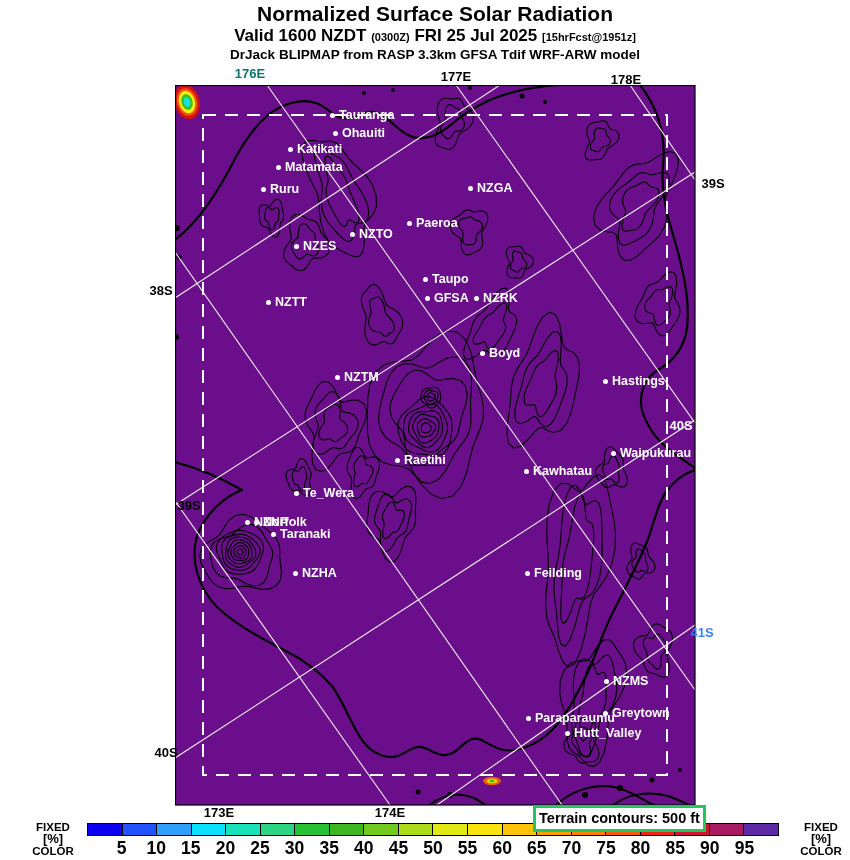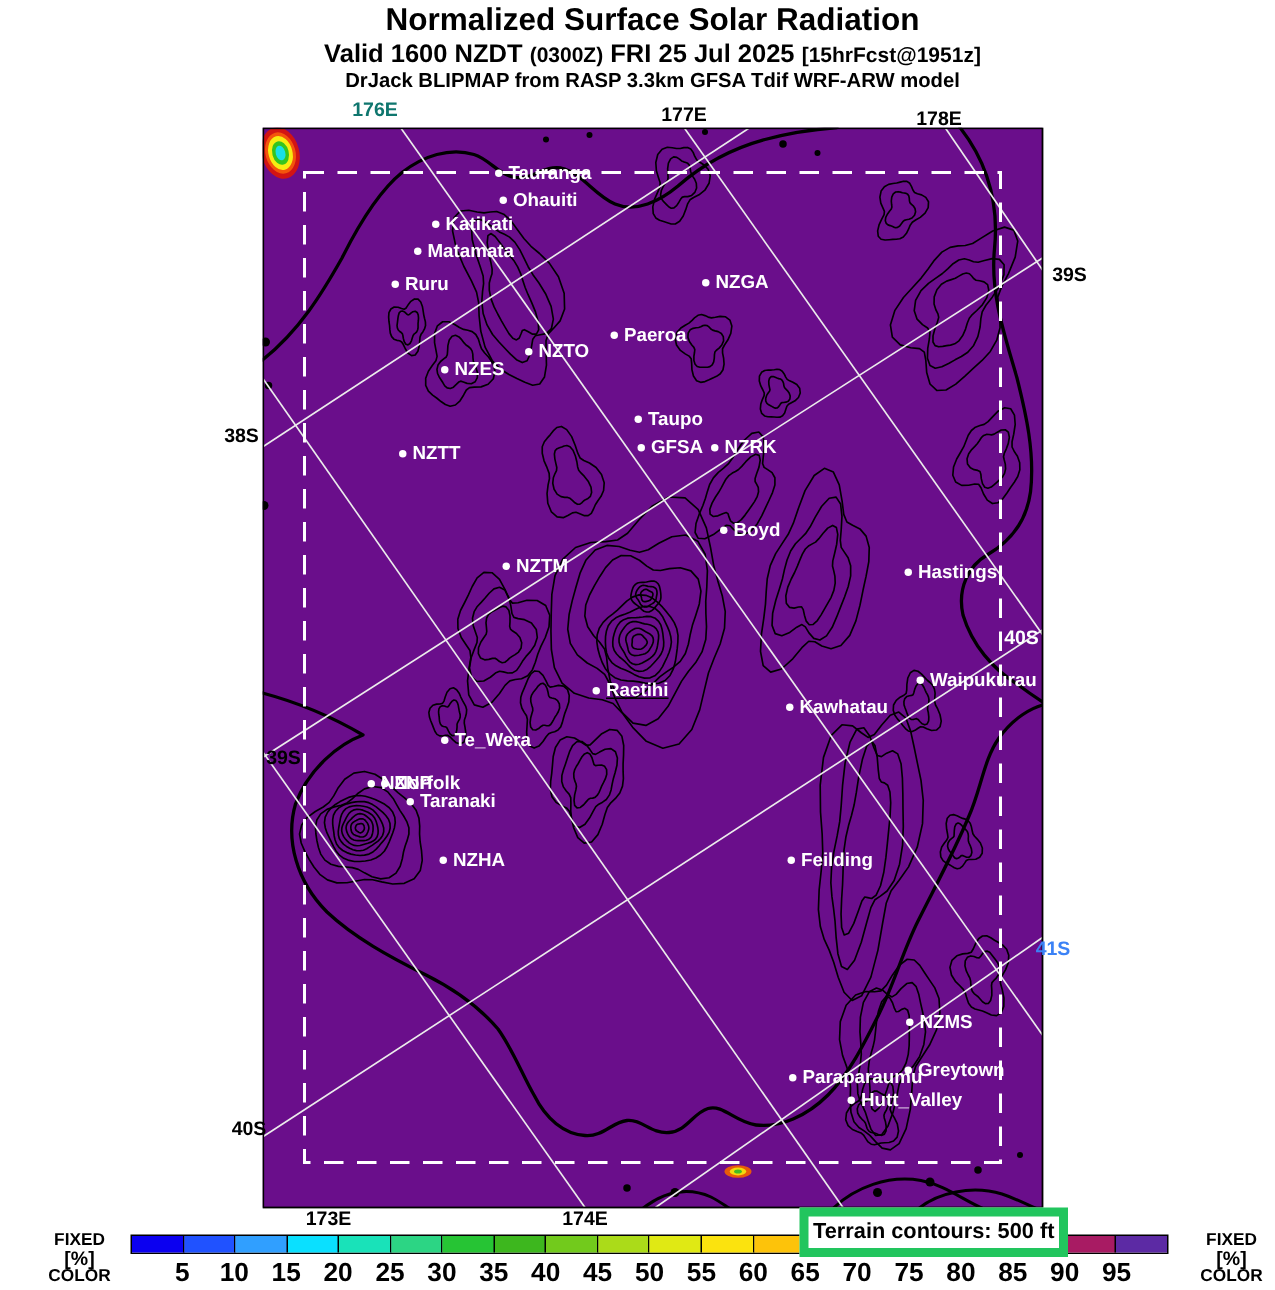--- a/index.html
+++ b/index.html
@@ -2,39 +2,39 @@
 <html><head>
 <meta charset="utf-8">
 <style>
   html,body{margin:0;padding:0;background:#fff;}
   #page{position:relative;width:850px;height:860px;background:#fff;
         font-family:"Liberation Sans",sans-serif;font-weight:bold;overflow:hidden;}
   
   #header{position:absolute;left:10px;top:2px;width:850px;text-align:center;color:#000;}
   #title{font-size:21px;line-height:24px;}
   #valid-line{font-size:17px;line-height:20px;}
-  #valid-line .small{font-size:14px;}
+  #valid-line .small{font-size:11px;}
   #model-line{font-size:13.5px;line-height:16px;}
   
   #map-svg{position:absolute;left:175px;top:85px;}
   .edge-label{position:absolute;transform:translate(-50%,-50%);font-size:13px;white-space:nowrap;z-index:6;}
   .station{position:absolute;transform:translate(-2px,-50%);display:flex;align-items:center;z-index:5;white-space:nowrap;}
   .station .dot{width:5px;height:5px;border-radius:50%;background:#fff;flex:0 0 auto;}
   .station .lbl{color:#fff;font-size:12.5px;margin-left:4px;letter-spacing:0px;}
   
   #cbar{position:absolute;display:flex;border:1px solid #000;box-sizing:border-box;}
   #cbar .seg{flex:1 1 auto;border-right:1px solid #000;}
   #cbar .seg:last-child{border-right:none;}
   .cbar-tick{position:absolute;transform:translateX(-50%);font-size:17.5px;color:#000;top:838px;}
   .side-label{position:absolute;text-align:center;color:#000;line-height:12px;}
   .side-label div{font-size:11.5px;}
   .side-label div.mid{font-size:13px;}
   
   #terrain-box{position:absolute;left:533px;top:805px;width:167px;height:21px;background:#fff;
-    border:6px solid #22c55e;text-align:center;line-height:21px;font-size:14.5px;color:#000;z-index:7;}
+    border:3px solid #22c55e;text-align:center;line-height:21px;font-size:14.5px;color:#000;z-index:7;}
 </style>
 </head>
 <body>
 
 <div id="page">
 
   <div id="header">
     <div id="title">Normalized Surface Solar Radiation</div>
     <div id="valid-line">
       <span>Valid 1600 NZDT</span>

